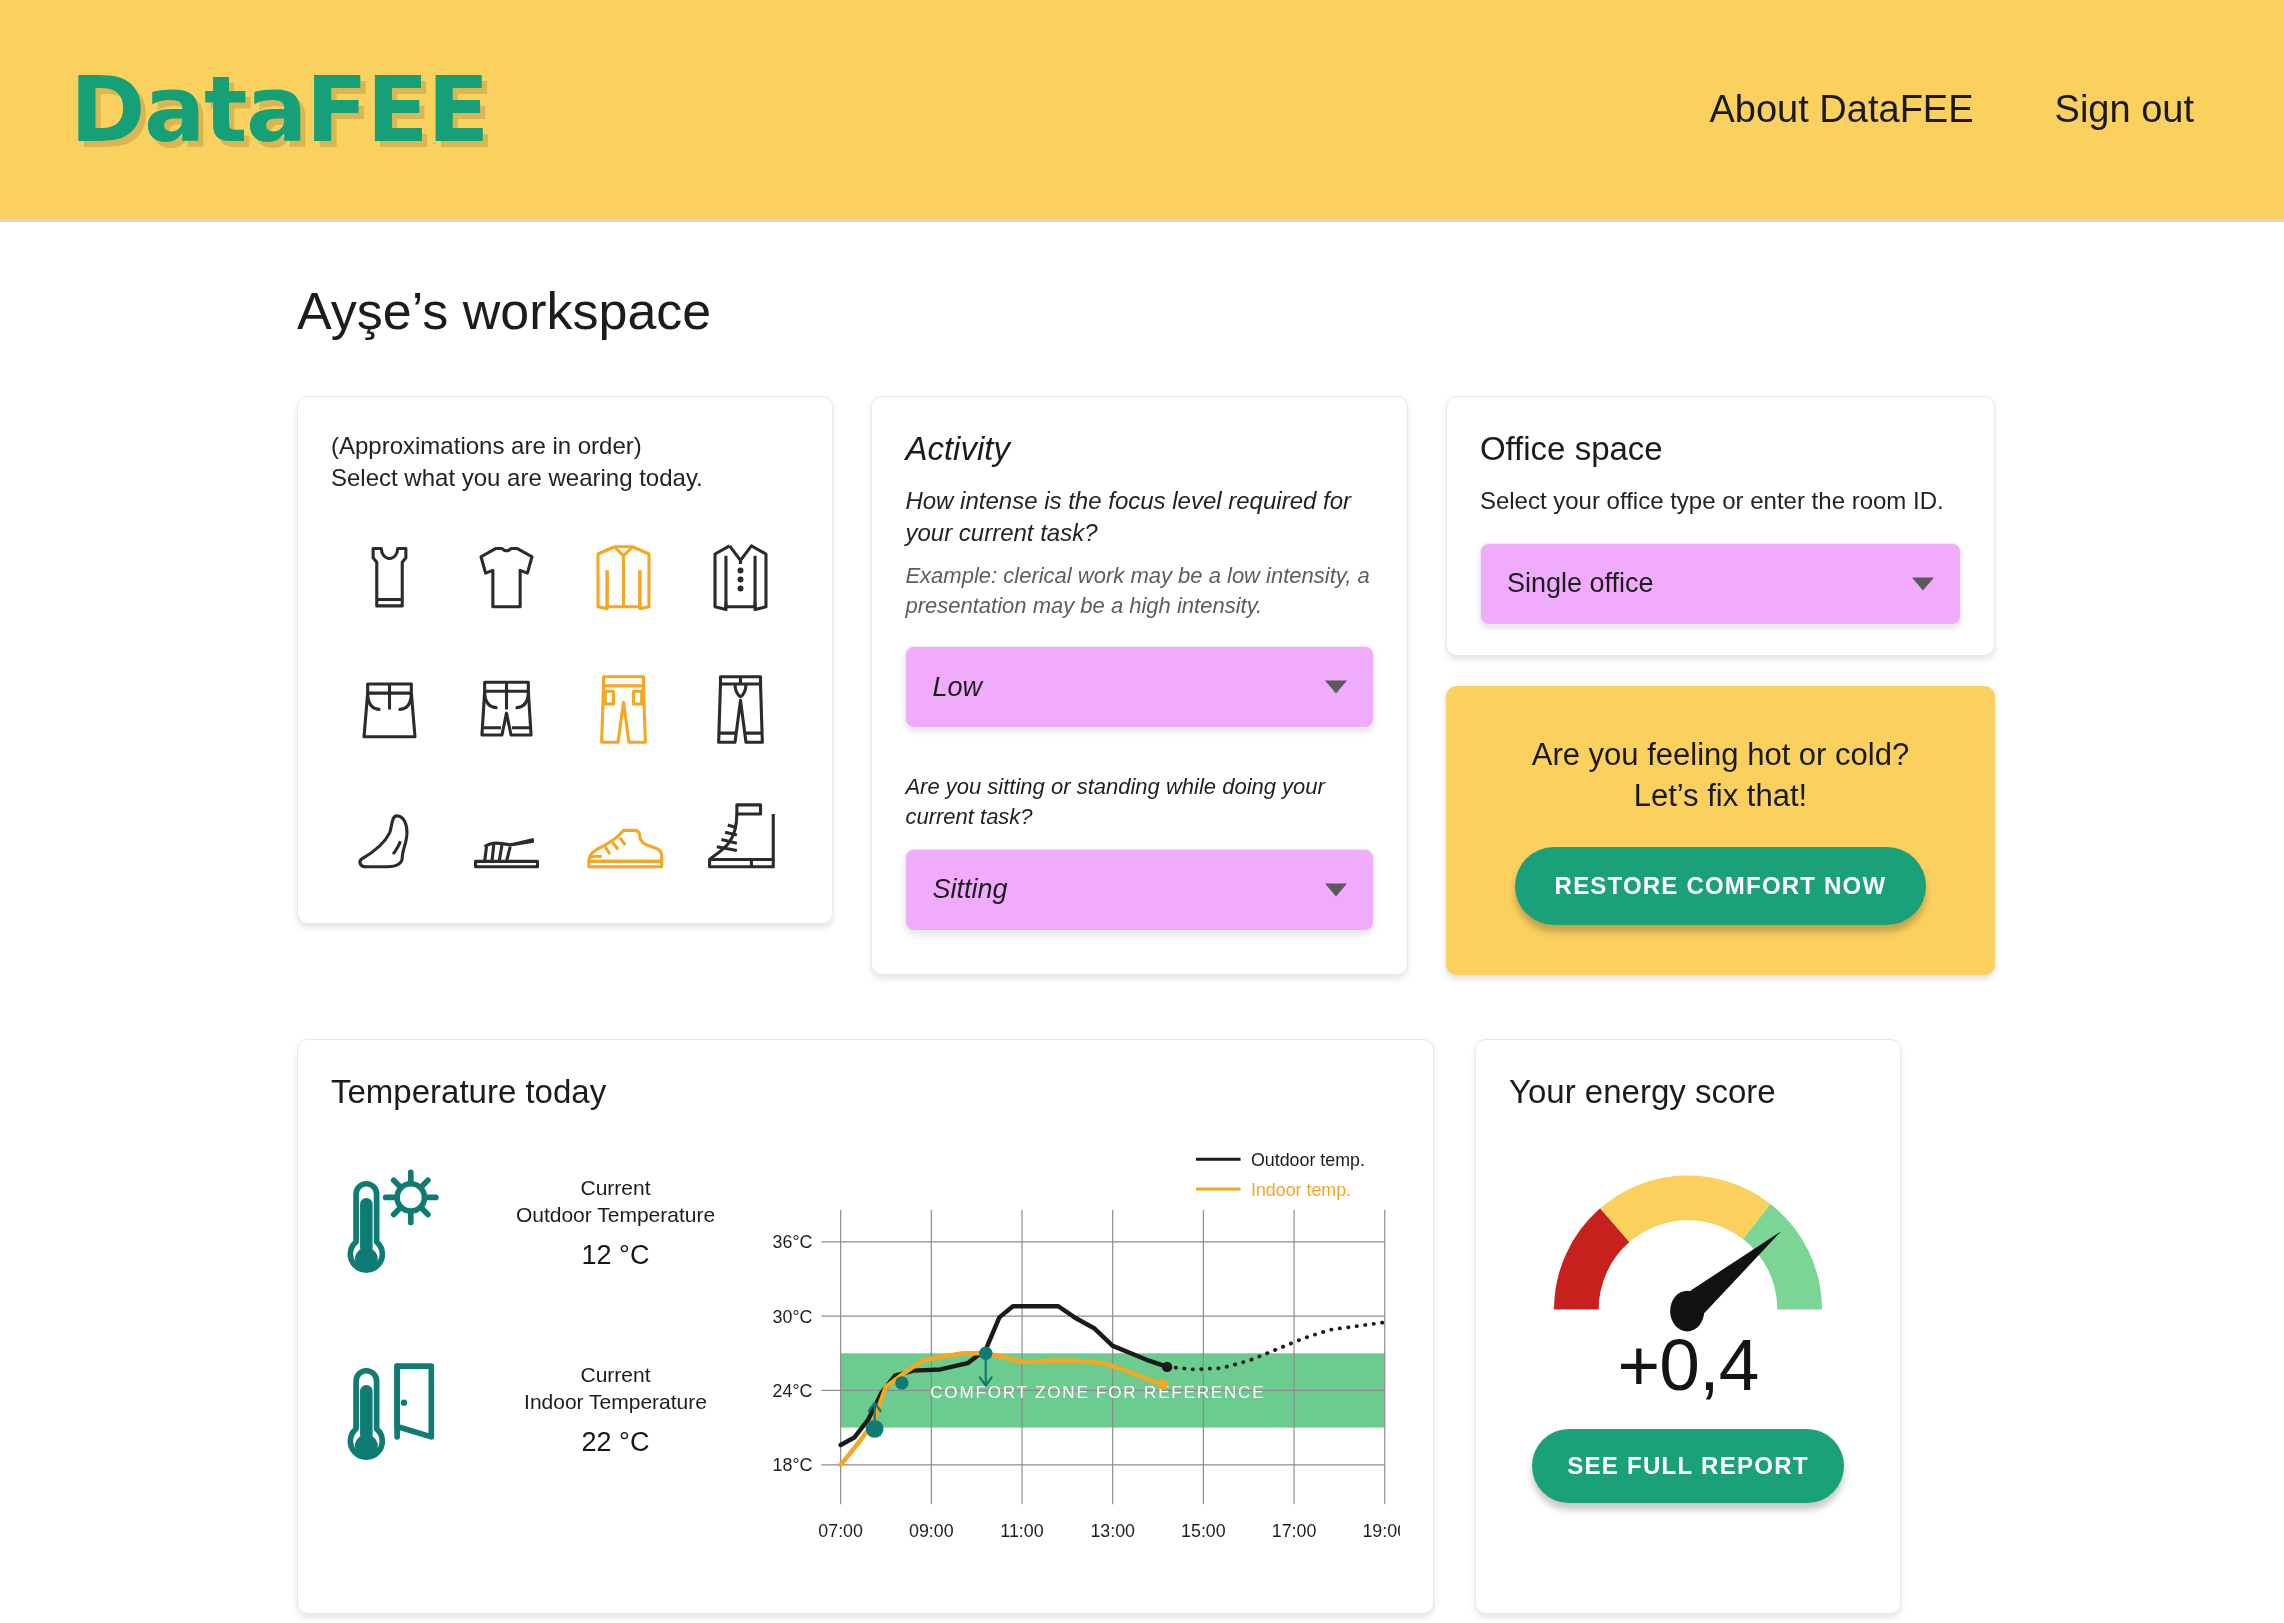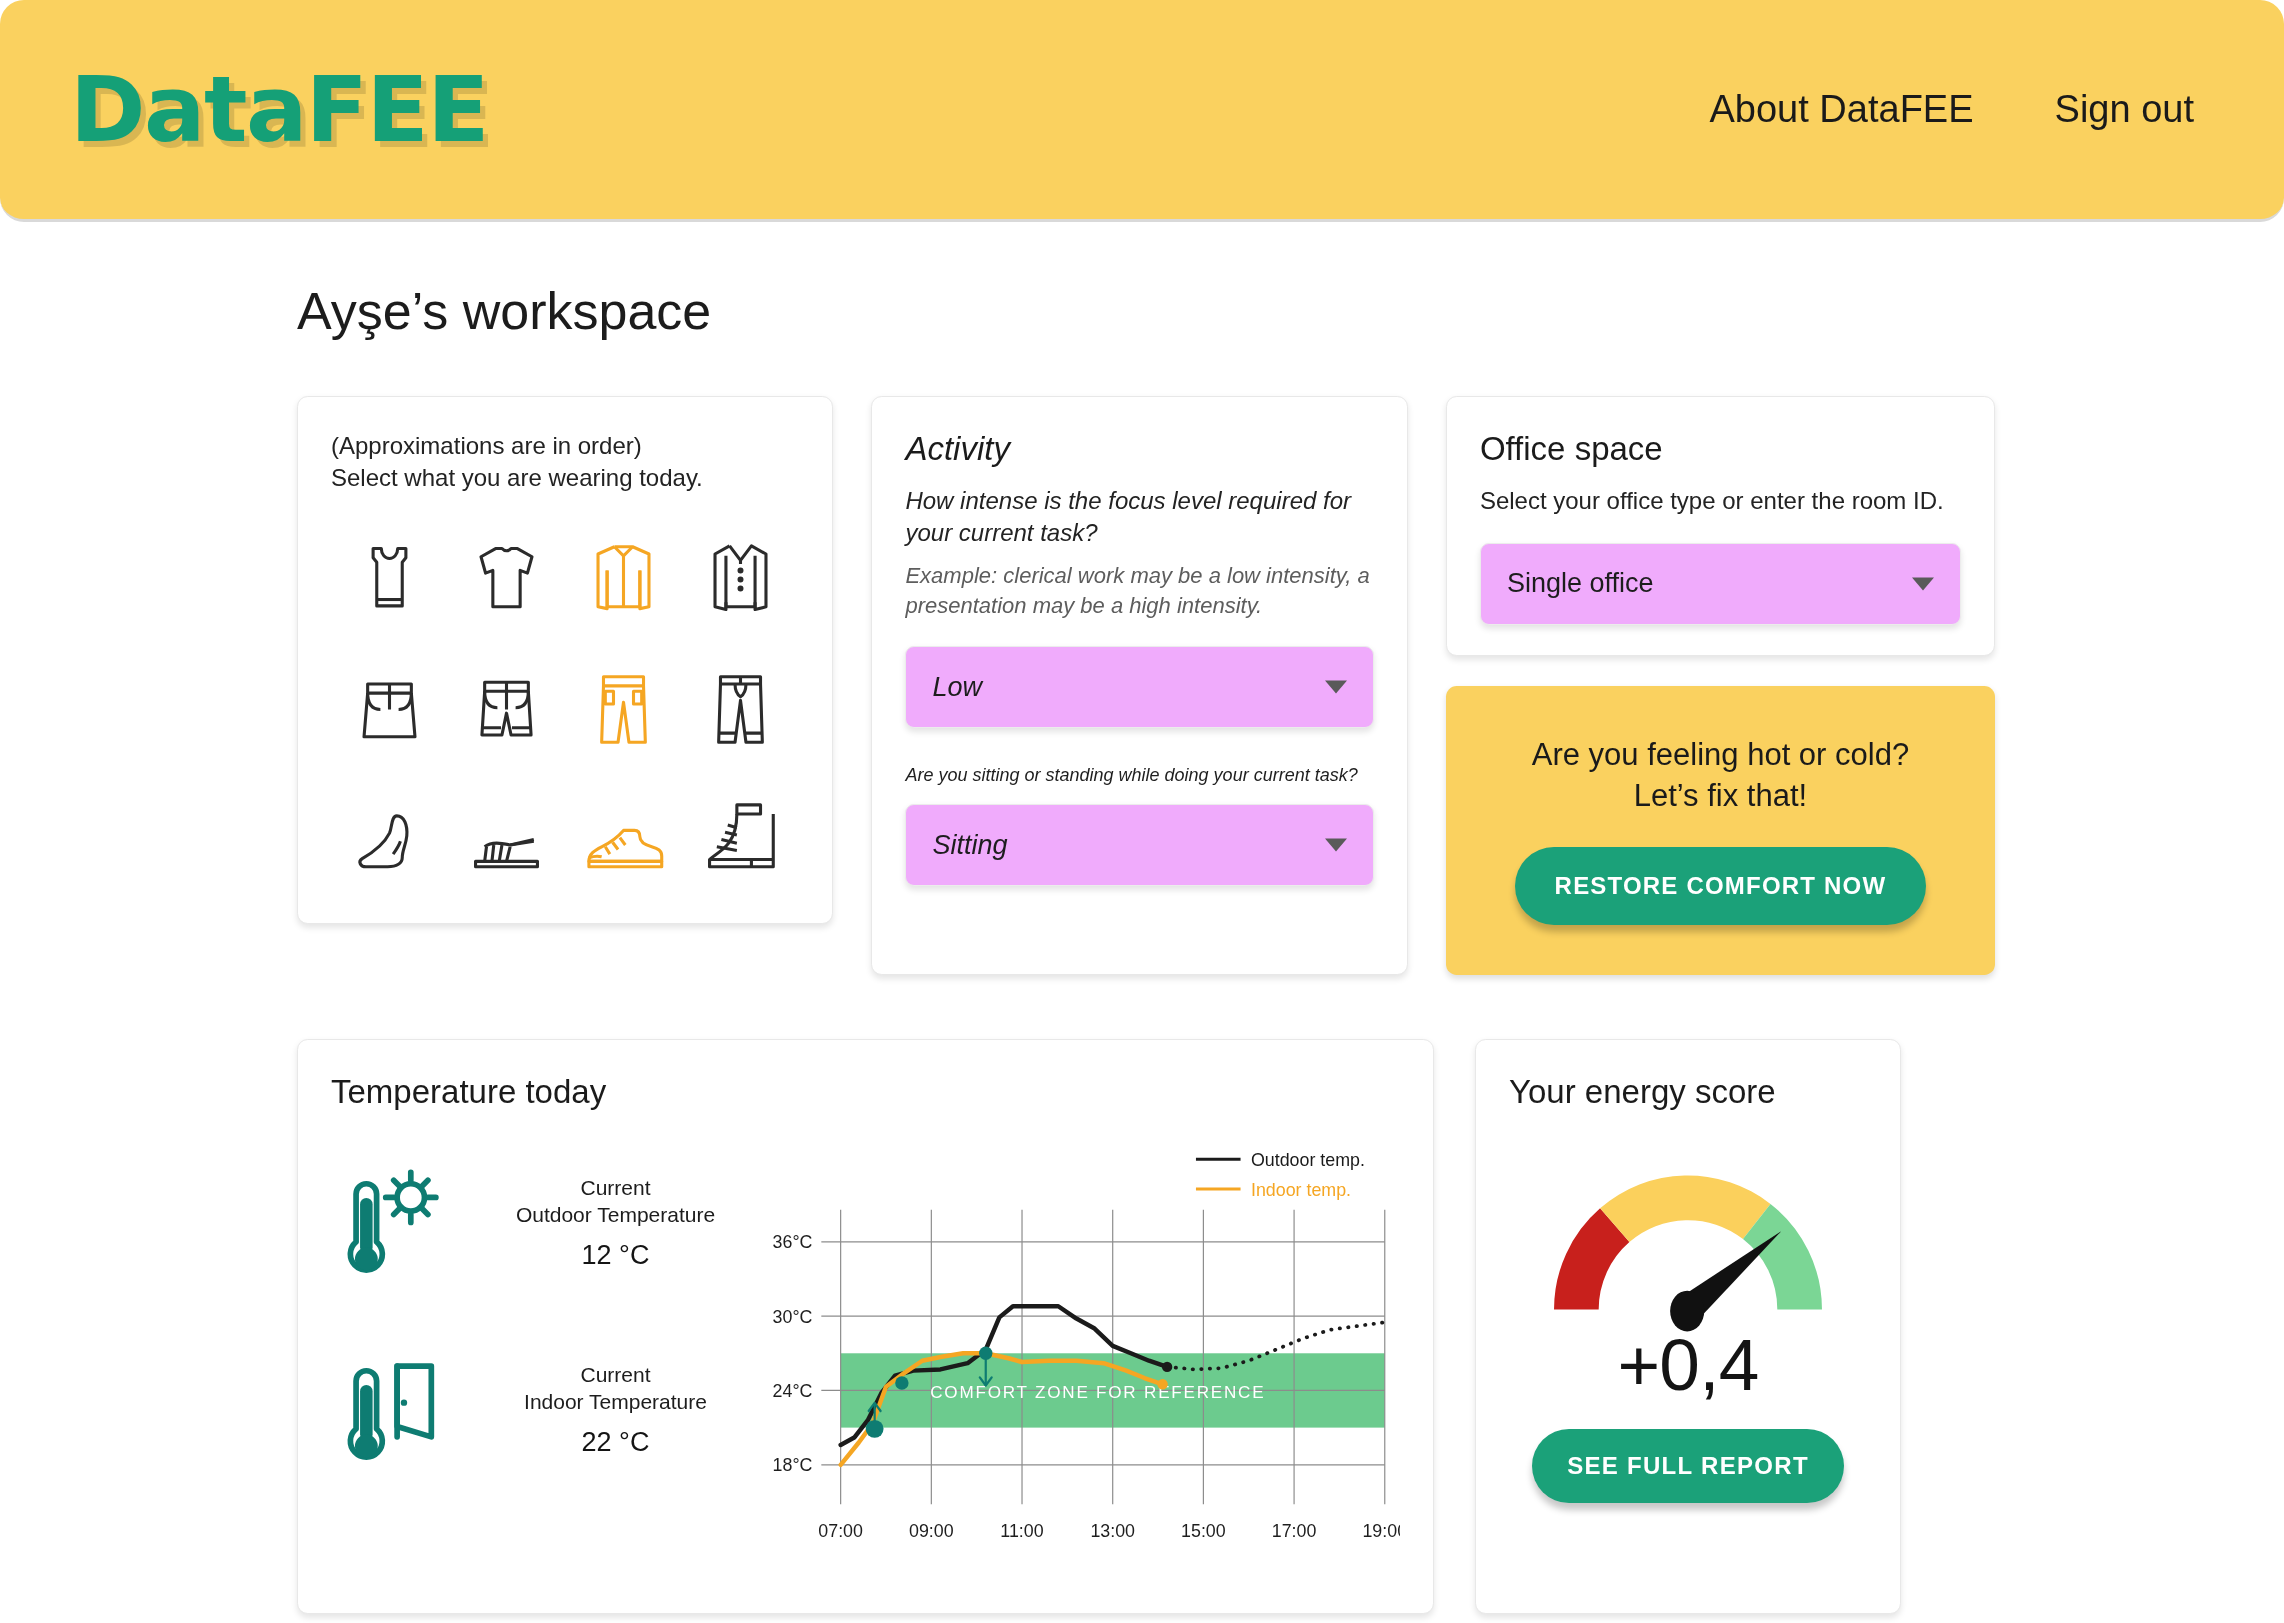--- a/index.html
+++ b/index.html
@@ -10,21 +10,21 @@
     color: #1d1d1d;
     overflow: hidden;
   }
 
   
   .header {
     position: relative;
     width: 2284px; height: 222px;
     background: #FAD15F;
     border-bottom: 3px solid #d9d9d9;
-    display: flex; align-items: center; border-radius: 24px;
+    display: flex; align-items: center;
   }
   .logo {
     margin-left: 70px;
     font-size: 91px;
     font-weight: 800;
     color: #15A077;
     letter-spacing: -1.5px;
     line-height: 1;
     text-shadow: 5.3px 6px 0 rgba(0,0,0,0.13);
     font-family: "DejaVu Sans", sans-serif;
@@ -80,21 +80,21 @@
     cursor: pointer;
   }
   .select-value { font-size: 27px; color: #1d1d1d; }
   .caret {
     position: absolute; right: 26px; top: 50%; transform: translateY(-50%);
     width: 0; height: 0;
     border-left: 11.4px solid transparent;
     border-right: 11.4px solid transparent;
     border-top: 13.7px solid #5a5a5a;
   }
-  .q-label { font-size: 18px; line-height: 1.35; color: #1f1f1f; margin-top: 35px; }
+  .q-label { font-size: 22px; line-height: 1.35; color: #1f1f1f; margin-top: 44px; }
 
   
   .promo {
     background: #FAD15F;
     border-radius: 10.7px;
     box-shadow: 0 3.8px 6.9px rgba(0,0,0,0.13);
     padding: 43px 30px 44px 30px;
     text-align: center;
     flex: 1;
     display: flex; flex-direction: column; align-items: center; justify-content: center;

